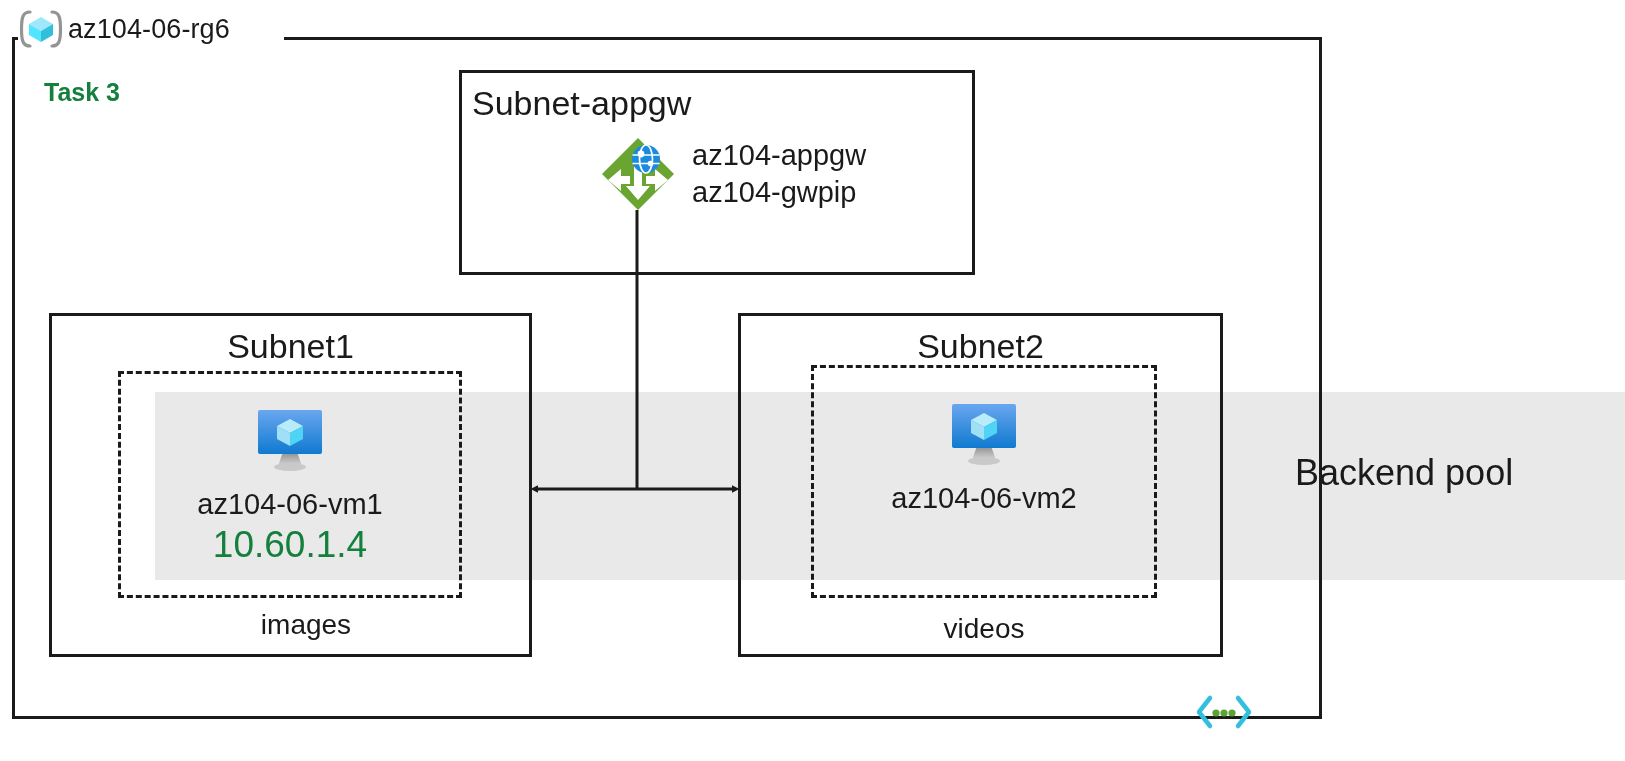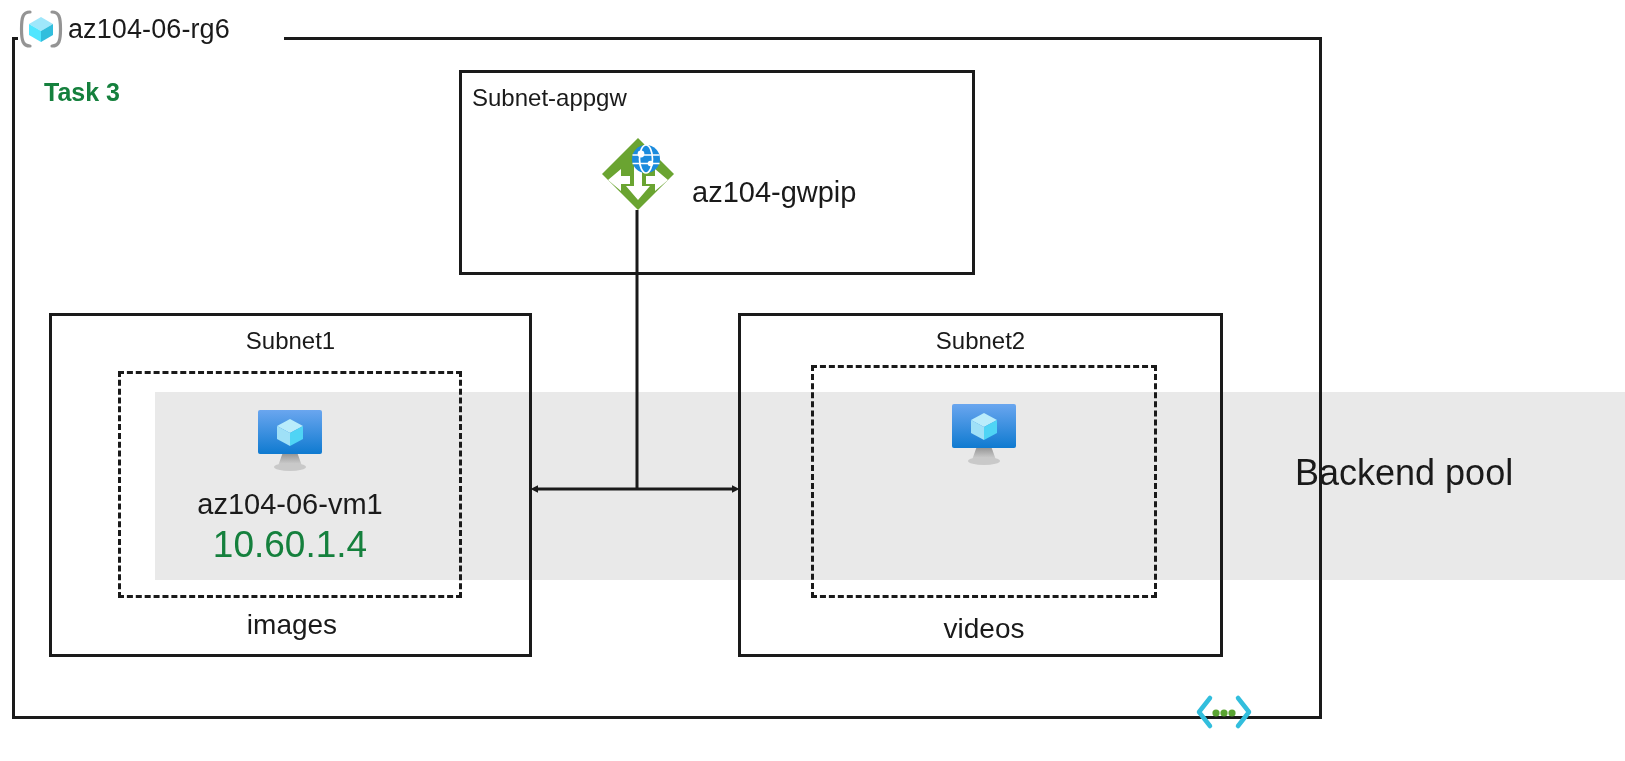--- a/index.html
+++ b/index.html
@@ -20,21 +20,21 @@
 
   .task-label{position:absolute;left:44px;top:78px;font-size:25px;font-weight:bold;color:#15803d;}
 
   
   .backend-band{position:absolute;left:155px;top:392px;width:1470px;height:188px;background:#e9e9e9;}
   .backend-text{position:absolute;left:1295px;top:452px;width:300px;font-size:36px;color:#1a1a1a;
                 white-space:nowrap;}
 
   
   .box{position:absolute;border:3px solid #1a1a1a;box-sizing:border-box;background:transparent;}
-  .box-title{position:absolute;font-size:24px;color:#1a1a1a;text-align:center;white-space:nowrap;}
+  .box-title{position:absolute;font-size:34px;color:#1a1a1a;text-align:center;white-space:nowrap;}
 
   .subnet-appgw{left:459px;top:70px;width:516px;height:205px;}
   .subnet1{left:49px;top:313px;width:483px;height:344px;}
   .subnet2{left:738px;top:313px;width:485px;height:344px;}
 
   .dashed{position:absolute;border:3px dashed #1a1a1a;box-sizing:border-box;background:transparent;}
   .dashed1{left:118px;top:371px;width:344px;height:227px;}
   .dashed2{left:811px;top:365px;width:346px;height:233px;}
 
   
@@ -104,21 +104,21 @@
         <circle cx="48" cy="25" r="14" fill="#1b8bdd"></circle>
         <g fill="none" stroke="#ffffff" stroke-width="1.7">
           <ellipse cx="48" cy="25" rx="6.5" ry="14"></ellipse>
           <path d="M34.5 21 h27 M34.5 29.5 h27"></path>
         </g>
         <circle cx="43" cy="20" r="3.4" fill="#ffffff"></circle>
         <circle cx="52.5" cy="29.5" r="2.8" fill="#ffffff"></circle>
       </svg>
     </span>
     <span class="appgw-text">
-      <br>
+      <span>az104-appgw</span><br>
       <span>az104-gwpip</span>
     </span>
   </div>
 
   <div class="box subnet1"></div>
   <div class="box-title" style="left:49px;top:327px;width:483px;">Subnet1</div>
   <div class="dashed dashed1"></div>
 
   <div class="vm" style="left:118px;top:404px;width:344px;">
     <span class="vm-icon">
@@ -140,21 +140,21 @@
           <polygon points="0,-13 13,-6 0,1 -13,-6" fill="#b9ecfb"></polygon>
           <polygon points="-13,-6 0,1 0,14 -13,7" fill="#9fe0f7"></polygon>
           <polygon points="13,-6 0,1 0,14 13,7" fill="#4fd4f5"></polygon>
         </g>
       </svg>
     </span>
     <div class="vm-name">az104-06-vm1</div>
     <div class="vm-ip">10.60.1.4</div>
   </div>
 
-  <div class="storage-label" style="left:120px;top:609px;width:344px;">images</div>
+  <div class="storage-label" style="left:134px;top:609px;width:344px;">images</div>
 
   <div class="box subnet2"></div>
   <div class="box-title" style="left:738px;top:327px;width:485px;">Subnet2</div>
   <div class="dashed dashed2"></div>
 
   <div class="vm" style="left:811px;top:398px;width:346px;">
     <span class="vm-icon">
       <svg viewBox="0 0 74 72" width="74" height="72" aria-hidden="true">
         <defs>
           <linearGradient id="scr2" x1="0" y1="0" x2="0" y2="1">
@@ -169,20 +169,21 @@
         <path d="M30 48 h14 l5 14 h-24 z" fill="url(#std2)"></path>
         <ellipse cx="37" cy="63" rx="16" ry="4" fill="#c9c9c9"></ellipse>
         <rect x="5" y="6" width="64" height="44" rx="2" fill="url(#scr2)"></rect>
         <g transform="translate(37,28)">
           <polygon points="0,-13 13,-6 0,1 -13,-6" fill="#b9ecfb"></polygon>
           <polygon points="-13,-6 0,1 0,14 -13,7" fill="#9fe0f7"></polygon>
           <polygon points="13,-6 0,1 0,14 13,7" fill="#4fd4f5"></polygon>
         </g>
       </svg>
     </span>
+    <div class="vm-name">az104-06-vm2</div>
   </div>
 
   <div class="storage-label" style="left:811px;top:613px;width:346px;">videos</div>
 
   <svg class="conn-svg" aria-hidden="true">
     <defs>
       <marker id="arrowL" viewBox="0 0 12 12" refX="11" refY="6" markerWidth="9" markerHeight="9" orient="auto-start-reverse" markerUnits="userSpaceOnUse">
         <path d="M11 1 L11 11 L1 6 z" fill="#1a1a1a"></path>
       </marker>
       <marker id="arrowR" viewBox="0 0 12 12" refX="1" refY="6" markerWidth="9" markerHeight="9" orient="auto" markerUnits="userSpaceOnUse">

